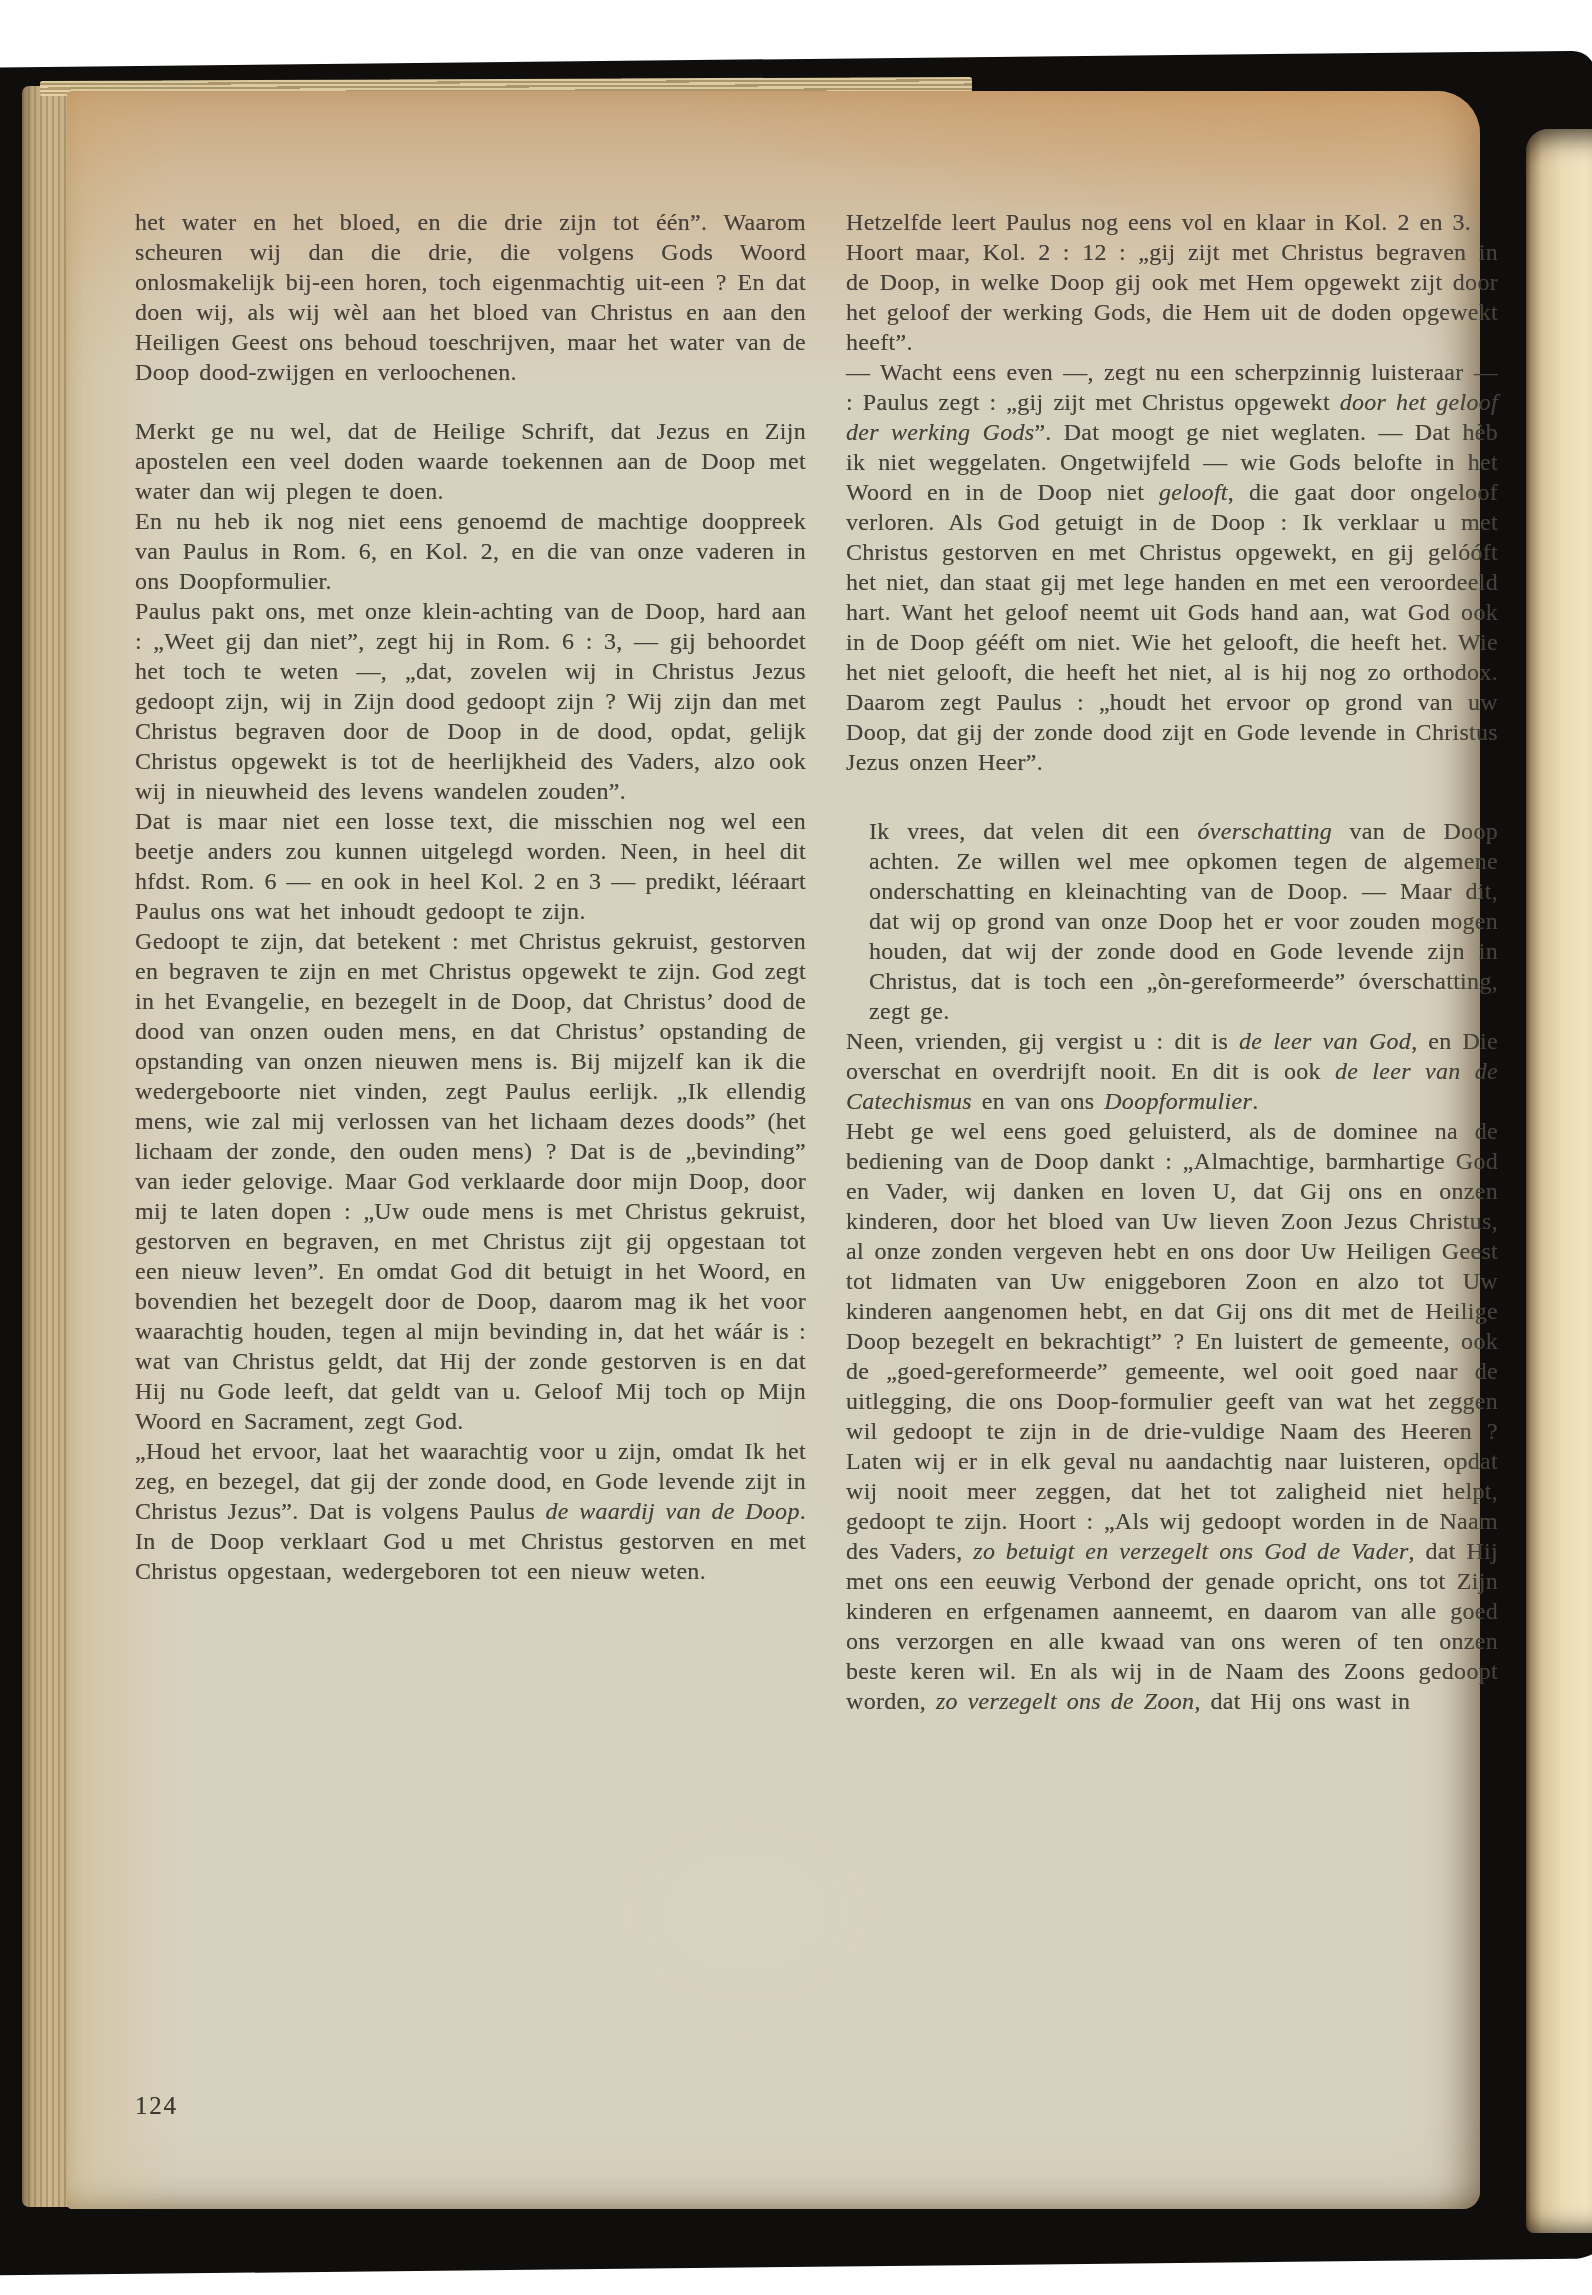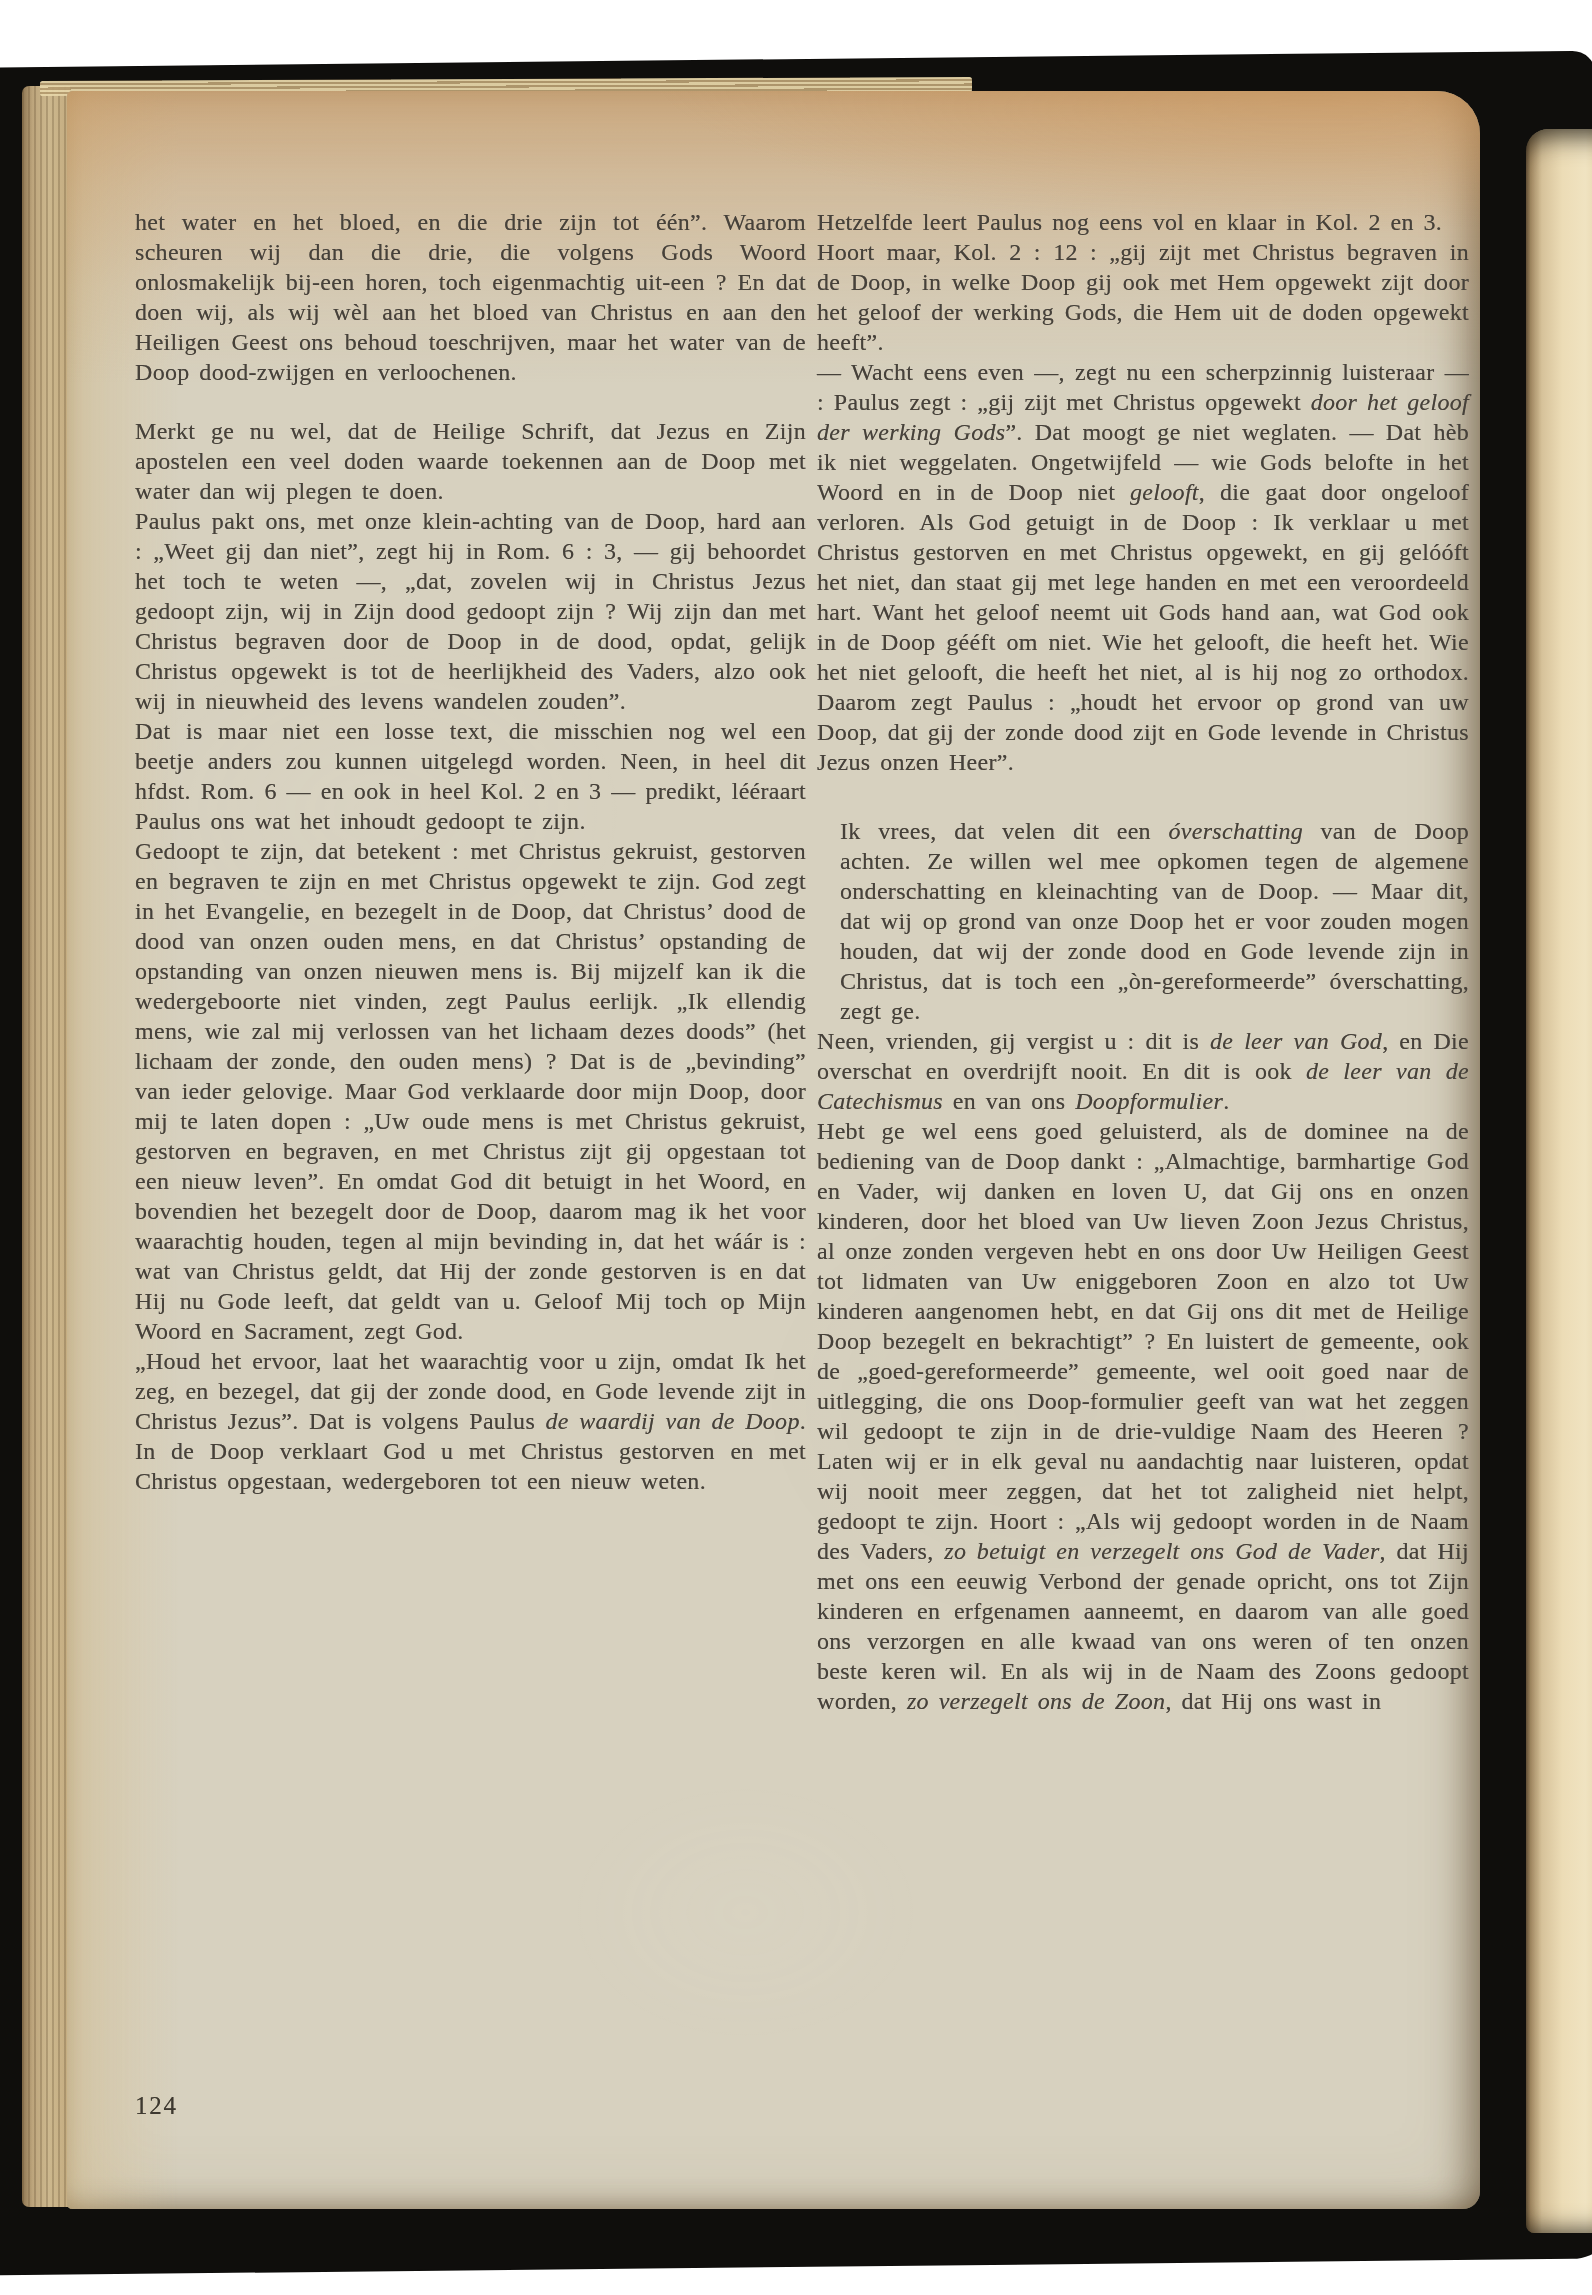--- a/index.html
+++ b/index.html
@@ -63,21 +63,21 @@
       radial-gradient(259px 190px at 48% 86%, rgba(255,255,248,.08), rgba(0,0,0,0) 70%);
   }
   
   .col{
     position:absolute;top:207px;color:#46413a;
     font-size:24px;line-height:30px;text-align:justify;
     letter-spacing:0.3px;word-spacing:3.5px;
     text-shadow:0 0 0.5px rgba(70,64,56,.55);
   }
   .col-left{left:135px;width:671px;}
-  .col-right{left:817px;width:652px;}
+  .col-right{left:846px;width:652px;}
   .para{margin:0;}
   .col-left .para.gap{margin-top:28.5px;}
   .col-right .para.gap{margin-top:39px;margin-left:23px;}
   .para em{font-style:italic;}
   .page-num{
     position:absolute;left:135px;top:2092px;
     color:#3e3930;font-size:25px;font-weight:normal;letter-spacing:1.7px;
     text-shadow:0 0 0.5px rgba(62,57,48,.6);
   }
 </style>
@@ -87,20 +87,21 @@
 <div class="scene">
   <div class="cover"></div>
   <div class="edge-left"></div>
   <div class="edge-top"></div>
   <div class="next-page"></div>
   <div class="page"></div>
 
   <div class="col col-left">
       <div class="para"><span>het water en het bloed, en die drie zijn tot één”. Waarom scheuren wij dan die drie, die volgens Gods Woord onlosmakelijk bij-een horen, toch eigenmachtig uit-een ? En dat doen wij, als wij wèl aan het bloed van Christus en aan den Heiligen Geest ons behoud toeschrijven, maar het water van de Doop dood-zwijgen en verloochenen.</span></div>
       <div class="para gap"><span>Merkt ge nu wel, dat de Heilige Schrift, dat Jezus en Zijn apostelen een veel doden waarde toekennen aan de Doop met water dan wij plegen te doen.</span></div>
+      <div class="para"><span>En nu heb ik nog niet eens genoemd de machtige dooppreek van Paulus in Rom. 6, en Kol. 2, en die van onze vaderen in ons Doopformulier.</span></div>
       <div class="para"><span>Paulus pakt ons, met onze klein-achting van de Doop, hard aan : „Weet gij dan niet”, zegt hij in Rom. 6 : 3, — gij behoordet het toch te weten —, „dat, zovelen wij in Christus Jezus gedoopt zijn, wij in Zijn dood gedoopt zijn ? Wij zijn dan met Christus begraven door de Doop in de dood, opdat, gelijk Christus opgewekt is tot de heerlijkheid des Vaders, alzo ook wij in nieuwheid des levens wandelen zouden”.</span></div>
       <div class="para"><span>Dat is maar niet een losse text, die misschien nog wel een beetje anders zou kunnen uitgelegd worden. Neen, in heel dit hfdst. Rom. 6 — en ook in heel Kol. 2 en 3 — predikt, lééraart Paulus ons wat het inhoudt gedoopt te zijn.</span></div>
       <div class="para"><span>Gedoopt te zijn, dat betekent : met Christus gekruist, gestorven en begraven te zijn en met Christus opgewekt te zijn. God zegt in het Evangelie, en bezegelt in de Doop, dat Christus’ dood de dood van onzen ouden mens, en dat Christus’ opstanding de opstanding van onzen nieuwen mens is. Bij mijzelf kan ik die wedergeboorte niet vinden, zegt Paulus eerlijk. „Ik ellendig mens, wie zal mij verlossen van het lichaam dezes doods” (het lichaam der zonde, den ouden mens) ? Dat is de „bevinding” van ieder gelovige. Maar God verklaarde door mijn Doop, door mij te laten dopen : „Uw oude mens is met Christus gekruist, gestorven en begraven, en met Christus zijt gij opgestaan tot een nieuw leven”. En omdat God dit betuigt in het Woord, en bovendien het bezegelt door de Doop, daarom mag ik het voor waarachtig houden, tegen al mijn bevinding in, dat het wáár is : wat van Christus geldt, dat Hij der zonde gestorven is en dat Hij nu Gode leeft, dat geldt van u. Geloof Mij toch op Mijn Woord en Sacrament, zegt God.</span></div>
       <div class="para"><span>„Houd het ervoor, laat het waarachtig voor u zijn, omdat Ik het zeg, en bezegel, dat gij der zonde dood, en Gode levende zijt in Christus Jezus”. Dat is volgens Paulus </span><em>de waardij van de Doop</em><span>. In de Doop verklaart God u met Christus gestorven en met Christus opgestaan, wedergeboren tot een nieuw weten.</span></div>
     </div>
   <div class="col col-right">
       <div class="para"><span>Hetzelfde leert Paulus nog eens vol en klaar in Kol. 2 en 3.</span></div>
       <div class="para"><span>Hoort maar, Kol. 2 : 12 : „gij zijt met Christus begraven in de Doop, in welke Doop gij ook met Hem opgewekt zijt door het geloof der werking Gods, die Hem uit de doden opgewekt heeft”.</span></div>
       <div class="para"><span>— Wacht eens even —, zegt nu een scherpzinnig luisteraar — : Paulus zegt : „gij zijt met Christus opgewekt </span><em>door het geloof der werking Gods</em><span>”. Dat moogt ge niet weglaten. — Dat hèb ik niet weggelaten. Ongetwijfeld — wie Gods belofte in het Woord en in de Doop niet </span><em>gelooft</em><span>, die gaat door ongeloof verloren. Als God getuigt in de Doop : Ik verklaar u met Christus gestorven en met Christus opgewekt, en gij gelóóft het niet, dan staat gij met lege handen en met een veroordeeld hart. Want het geloof neemt uit Gods hand aan, wat God ook in de Doop gééft om niet. Wie het gelooft, die heeft het. Wie het niet gelooft, die heeft het niet, al is hij nog zo orthodox. Daarom zegt Paulus : „houdt het ervoor op grond van uw Doop, dat gij der zonde dood zijt en Gode levende in Christus Jezus onzen Heer”.</span></div>
       <div class="para gap"><span>Ik vrees, dat velen dit een </span><em>óverschatting</em><span> van de Doop achten. Ze willen wel mee opkomen tegen de algemene onderschatting en kleinachting van de Doop. — Maar dit, dat wij op grond van onze Doop het er voor zouden mogen houden, dat wij der zonde dood en Gode levende zijn in Christus, dat is toch een „òn-gereformeerde” óverschatting, zegt ge.</span></div>

